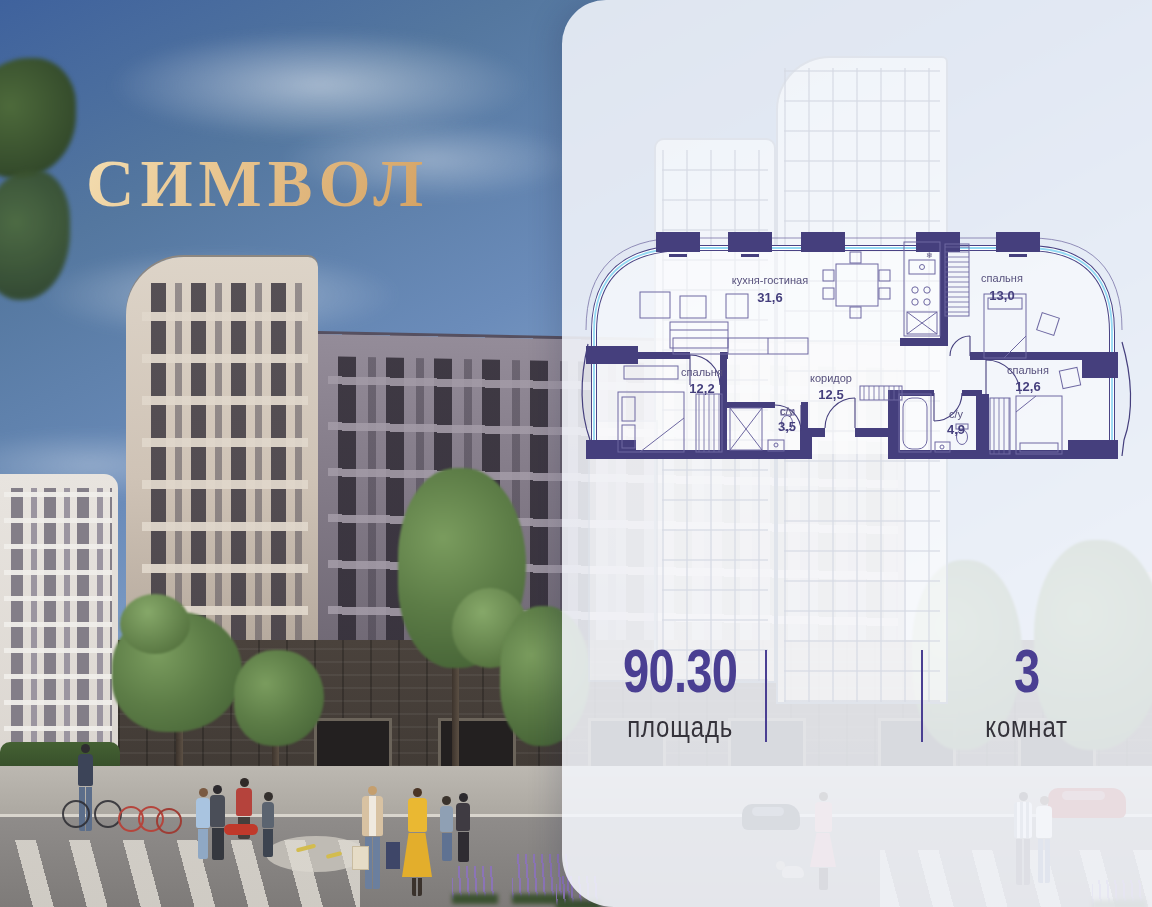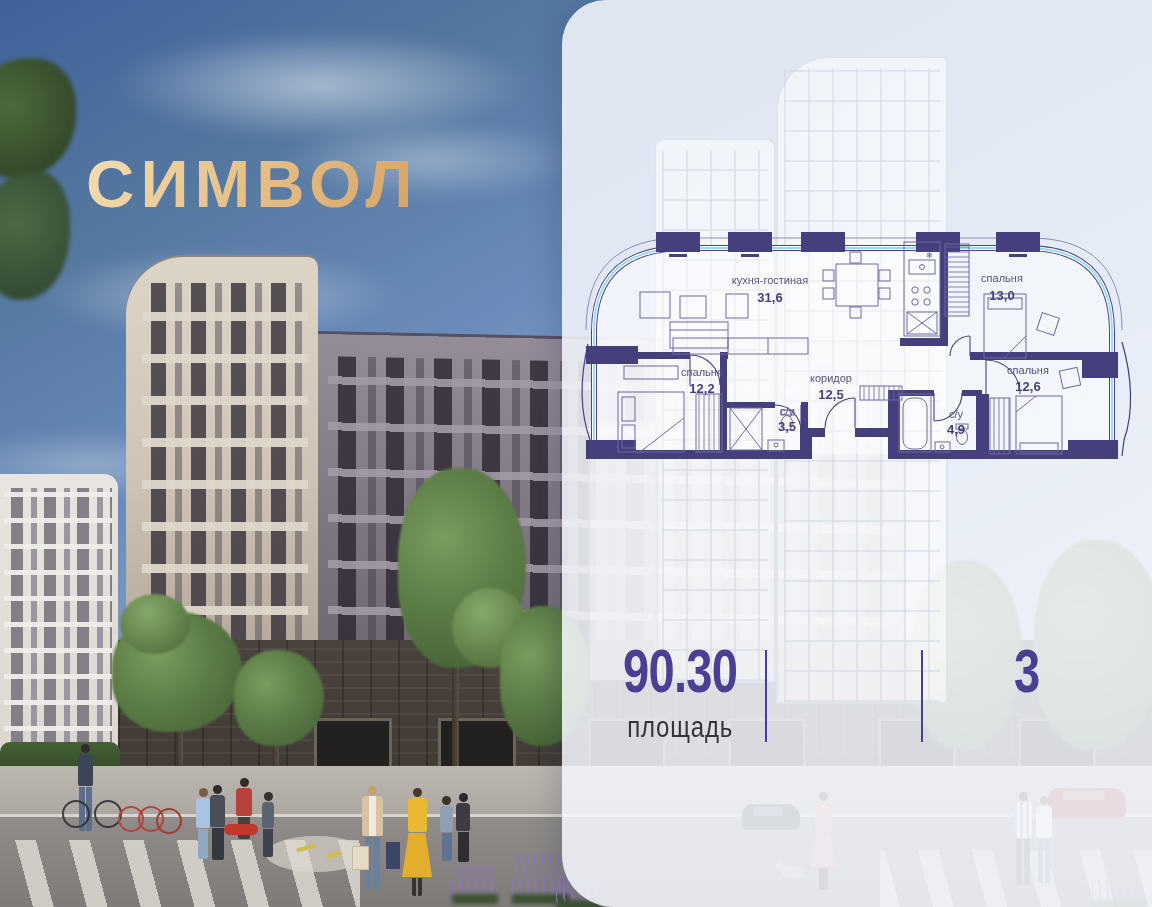--- a/index.html
+++ b/index.html
@@ -14,21 +14,21 @@
        background:linear-gradient(152deg,#3f629d 0%,#54779f 18%,#6b8cba 38%,#8fadd0 58%,#b4c8dd 76%,#ccd8e5 92%);}
   .cloud{position:absolute;border-radius:50%;background:radial-gradient(closest-side,rgba(235,240,246,.55),rgba(235,240,246,0));filter:blur(6px);}
   .c1{left:110px;top:30px;width:420px;height:110px;}
   .c2{left:40px;top:250px;width:360px;height:90px;opacity:.8;}
   .c3{left:280px;top:120px;width:300px;height:80px;opacity:.7;}
   .c4{left:-60px;top:430px;width:300px;height:70px;opacity:.6;}
 
   .logo{position:absolute;left:86px;top:150px;width:360px;
         font-size:67px;font-weight:700;letter-spacing:6px;line-height:1;
         background:linear-gradient(118deg,#f2daac 5%,#e6c089 45%,#d4a263 95%);
-        -webkit-background-clip:text;background-clip:text;color:transparent;}
+        -webkit-background-clip:text;background-clip:text;color:transparent;font-family:Liberation Serif, serif;}
 
   
   .left-tower{left:0;top:474px;width:118px;height:335px;
     background:linear-gradient(180deg,#e8e4df,#d9d4ce);border-radius:0 14px 0 0;}
   .left-tower .grid{position:absolute;inset:14px 6px 0 4px;
     background:
       repeating-linear-gradient(0deg, rgba(240,238,234,.95) 0 5px, rgba(0,0,0,0) 5px 26px),
       repeating-linear-gradient(90deg, rgba(0,0,0,0) 0 7px, #837e88 7px 19px, rgba(0,0,0,0) 19px 27px, #9b95a0 27px 33px);}
   .cream-tower{left:126px;top:257px;width:192px;height:400px;
     background:linear-gradient(180deg,#ddd4c8 0%,#cfc3b6 55%,#b4a89c 100%);
@@ -432,16 +432,17 @@
 
     <div class="stats">
       <div class="stat s1">
         <span class="sv">90.30</span>
         <span class="sl"><span>площадь</span></span>
       </div>
       <div class="vdiv d1"></div>
       <div class="vdiv d2"></div>
       <div class="stat s3">
         <span class="sv">3</span>
+        <span class="sl"><span>комнат</span></span>
       </div>
     </div>
   </div>
 </div>
 
 </body></html>

